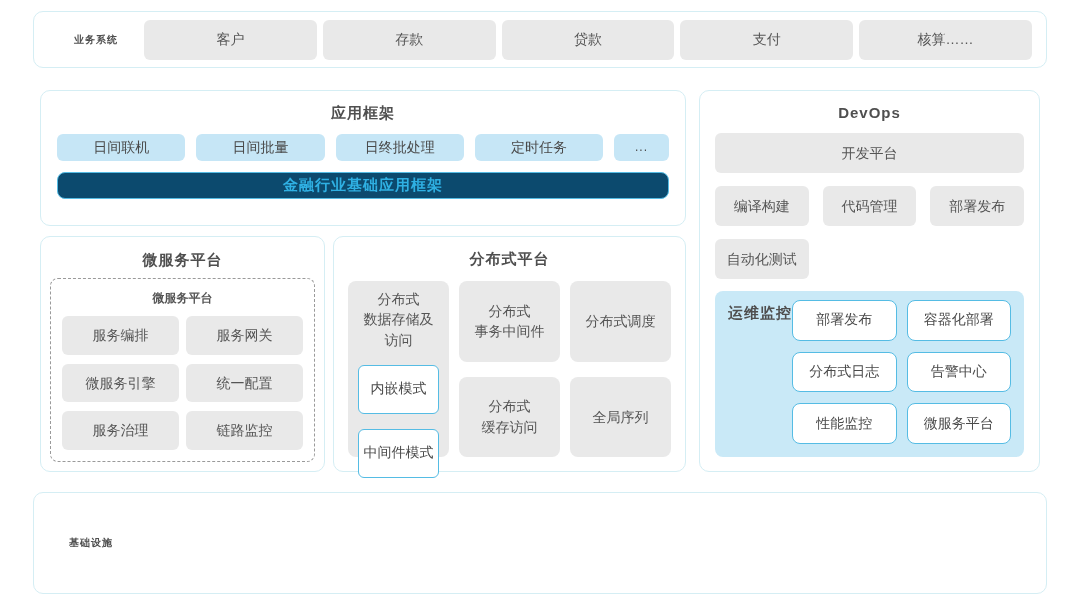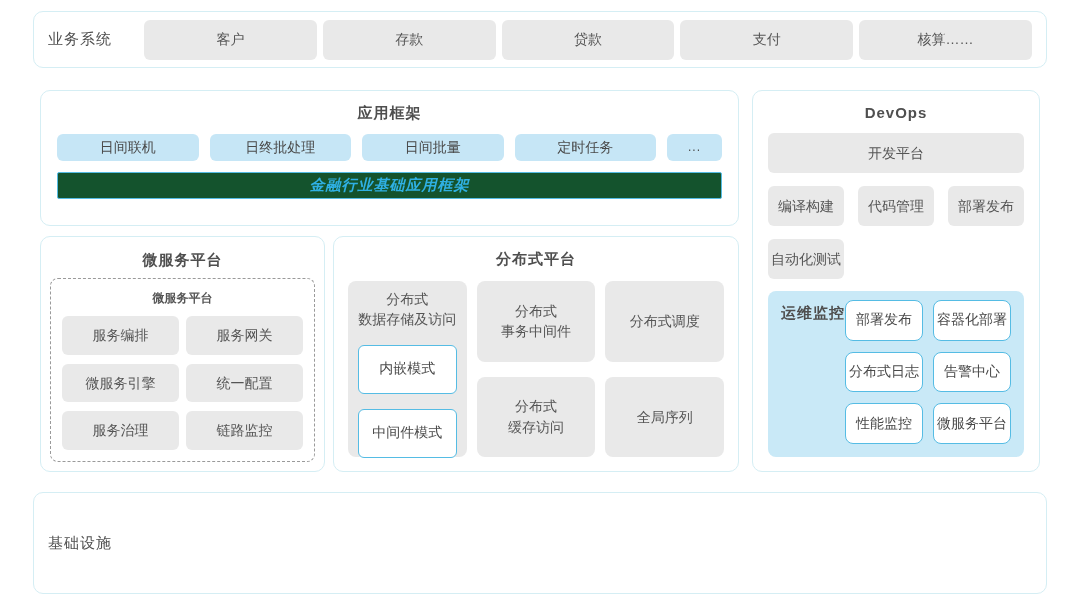--- a/index.html
+++ b/index.html
@@ -22,22 +22,22 @@
   .band{
     border:1.5px solid var(--band-border);
     border-radius:10px;
     display:flex;align-items:center;
     padding:8px 14px;
     background:#fff;
   }
   .band-top{height:57px;}
   .band-bottom{height:102px;margin-top:20px;}
   .band-label{
-    flex:none;
-    font-size:15px;font-weight:400;color:var(--title-text);
+    flex:none;text-align:center;
+    font-size:10px;font-weight:700;color:var(--title-text);
     letter-spacing:1px;
   }
   .band-label.w-top{width:96px;}
   .band-label.w-bottom{width:86px;}
   .band-chips{flex:1;display:flex;gap:6px;min-width:0;}
   .chip{
     background:var(--chip-gray);
     border-radius:6px;
     display:flex;align-items:center;justify-content:center;
     font-size:14px;color:var(--text);
@@ -57,24 +57,24 @@
     text-align:center;font-size:15px;font-weight:600;color:var(--title-text);
     letter-spacing:1px;flex:none;
   }
   .app-framework{height:136px;padding:13px 16px 26px;}
   .app-framework .frame-title{margin-bottom:11px;}
   .fw-chips{display:flex;gap:11px;height:34px;}
   .fw-chips .chip{flex:1;}
   .fw-chips .chip.small{flex:none;width:55px;font-size:12px;letter-spacing:1px;}
   .outline-accent{
     margin-top:11px;height:34px;
-    border:1.5px solid var(--blue-border);border-radius:2px;
+    border:1.5px solid var(--blue-border);border-radius:8px;
     display:flex;align-items:center;justify-content:center;
     color:var(--accent-text);font-size:15px;font-weight:700;
-    letter-spacing:1px;background:#14532d;font-style:italic;
+    letter-spacing:1px;background:#0c4a6e;
   }
   .bottom-row{flex:1;display:flex;gap:8px;min-height:0;}
   .micro{width:285px;flex:none;padding:10px 9px 9px;}
   .micro .frame-title{padding:4px 0 8px;}
   .dashed{
     flex:1;border:1px dashed #9a9a9a;border-radius:8px;
     padding:7px 11px 11px;display:flex;flex-direction:column;min-height:0;
   }
   .dashed-title{
     text-align:center;font-size:12px;font-weight:600;color:#555;
@@ -110,21 +110,21 @@
     flex:1;display:flex;align-items:center;justify-content:center;
     font-size:14px;color:var(--text);text-align:center;
     white-space:pre-line;line-height:1.45;
   }
   .mode-box{
     flex:none;height:49px;margin-top:15px;
     background:#fff;border:1.5px solid var(--blue-border);border-radius:6px;
     display:flex;align-items:center;justify-content:center;
     font-size:14px;color:#4a4a4a;
   }
-  .devops{width:288px;flex:none;padding:13px 15px 14px;}
+  .devops{width:341px;flex:none;padding:13px 15px 14px;}
   .devops .frame-title{margin-bottom:12px;}
   .devops-grid{
     display:grid;grid-template-columns:1fr 1fr 1fr;gap:13px 14px;margin-top:13px;
   }
   .monitor-panel{
     flex:1;margin-top:12px;
     background:var(--panel-blue);border-radius:8px;
     padding:9px 13px 13px;
     display:flex;flex-direction:row;min-height:0;
   }
@@ -164,22 +164,22 @@
     </div>
   </section>
 
   <div class="middle">
     <div class="left-col">
 
       <section class="frame app-framework">
         <div class="frame-title">应用框架</div>
         <div class="fw-chips">
           <div class="chip blue">日间联机</div>
+          <div class="chip blue">日间批量</div>
           <div class="chip blue">日终批处理</div>
-          <div class="chip blue">日间批量</div>
           <div class="chip blue">定时任务</div>
           <div class="chip blue small">...</div>
         </div>
         <div class="outline-accent">金融行业基础应用框架</div>
       </section>
 
       <div class="bottom-row">
 
         <section class="frame micro">
           <div class="frame-title">微服务平台</div>

